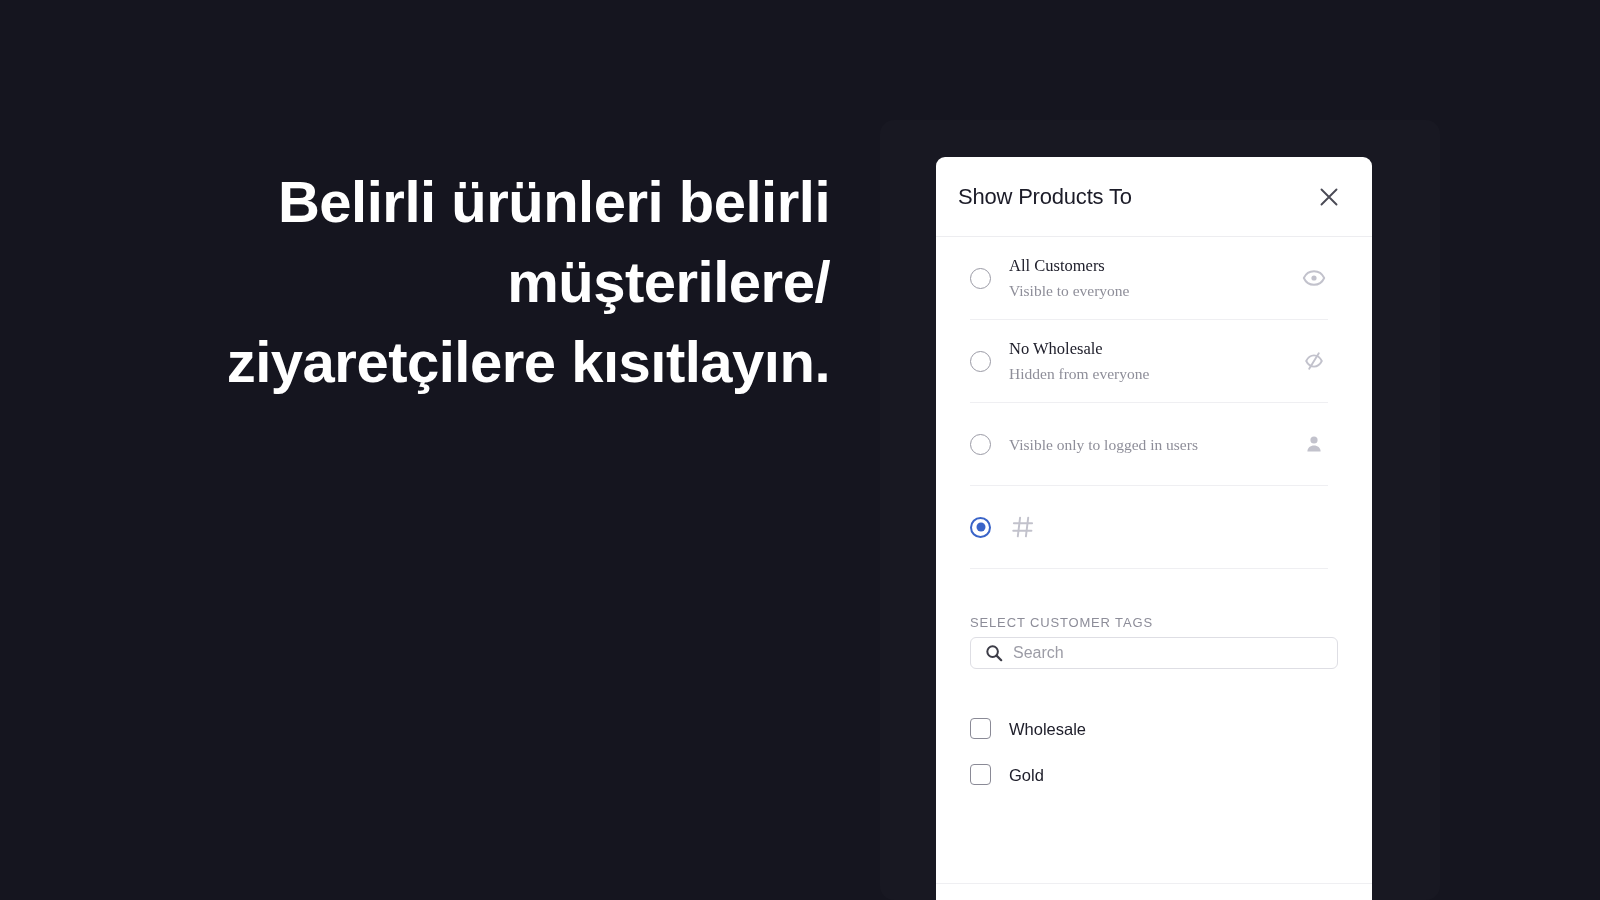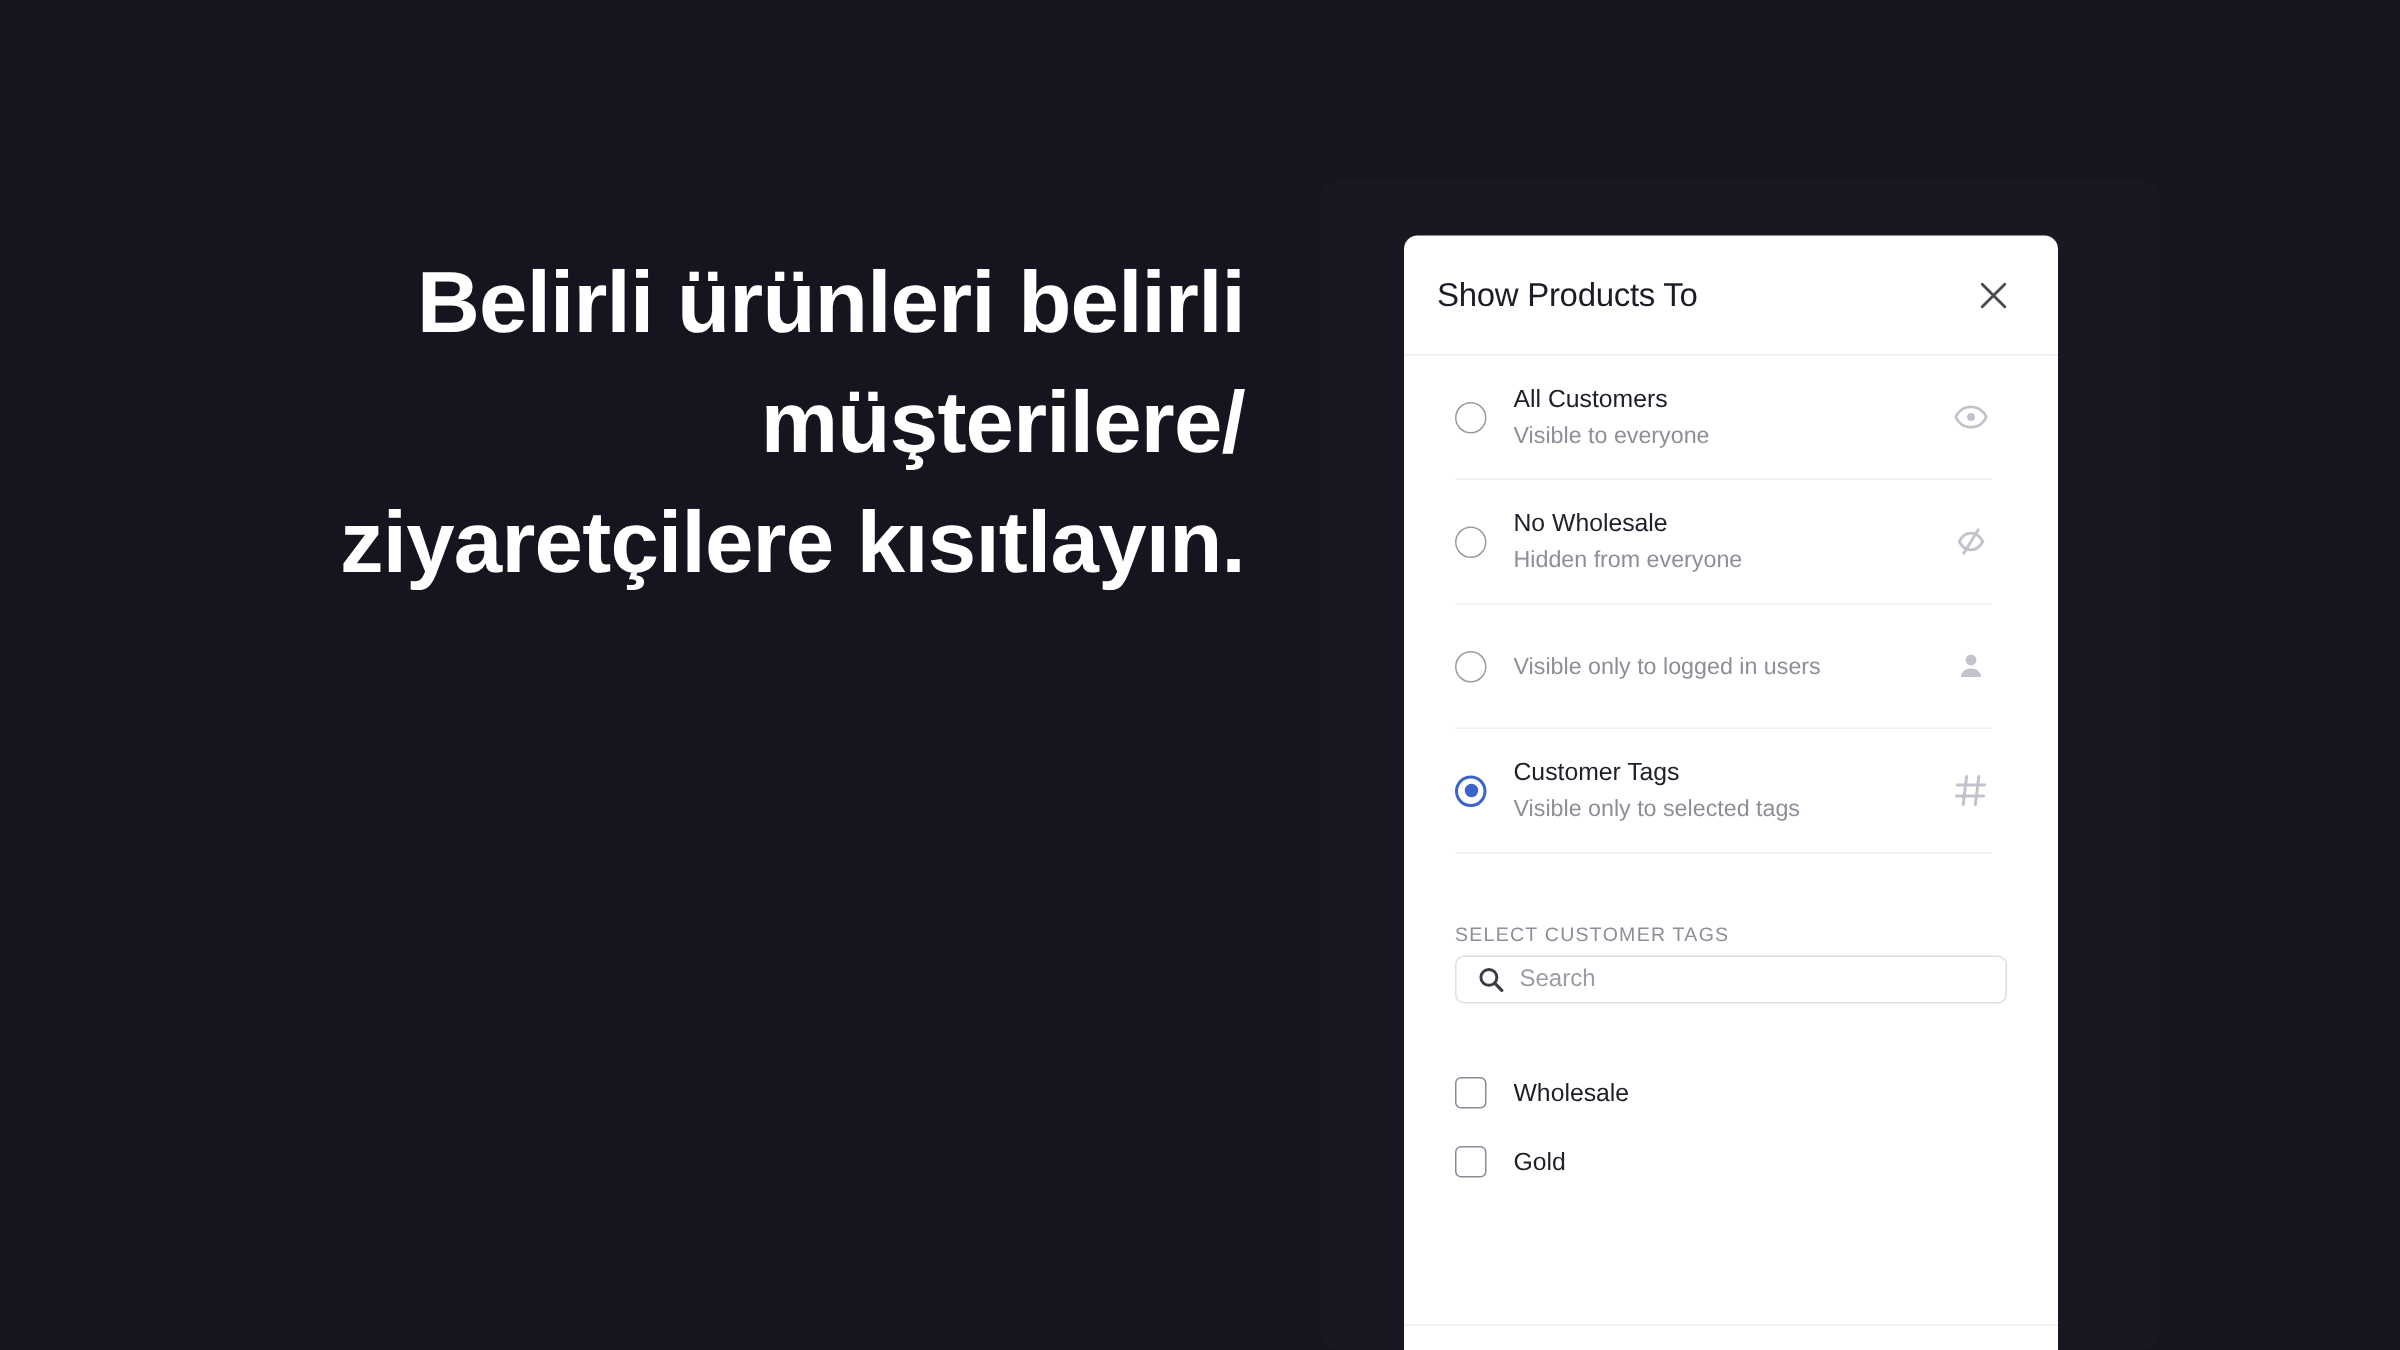--- a/index.html
+++ b/index.html
@@ -80,20 +80,21 @@
     display: flex;
     align-items: center;
     justify-content: center;
     cursor: pointer;
     color: #4A4A55;
   }
 
   
   .options {
     padding: 0 44px 0 34px;
+    font-family: Liberation Serif, serif;
   }
 
   .option-row {
     display: flex;
     align-items: center;
     height: 83px;
     border-bottom: 1px solid #EFEFF2;
     cursor: pointer;
   }
   .option-row:last-child { border-bottom: 1px solid #EFEFF2; }
@@ -274,24 +275,20 @@
       <div class="option-icon">
         <svg width="24" height="24" viewBox="0 0 24 24" fill="none" aria-hidden="true">
           <circle cx="12" cy="8" r="3.6" fill="currentColor"></circle>
           <path d="M5.4 19.4c0-3.6 3-5.8 6.6-5.8s6.6 2.2 6.6 5.8Z" fill="currentColor"></path>
         </svg>
       </div>
     </div>
 
     <div class="option-row">
       <div class="radio selected"></div>
-      <div class="option-text">
-        <div class="option-title">Customer Tags</div>
-        <div class="option-sub">Visible only to selected tags</div>
-      </div>
       <div class="option-icon">
         <svg width="26" height="26" viewBox="0 0 24 24" fill="none" aria-hidden="true">
           <path d="M9.3 3.4 L7.2 20.6 M16.8 3.4 L14.7 20.6 M3.6 8.6 H20.4 M3 15.4 H19.8" stroke="currentColor" stroke-width="1.8" stroke-linecap="round"></path>
         </svg>
       </div>
     </div>
 
   </div>
 
   <div class="tags-section">

